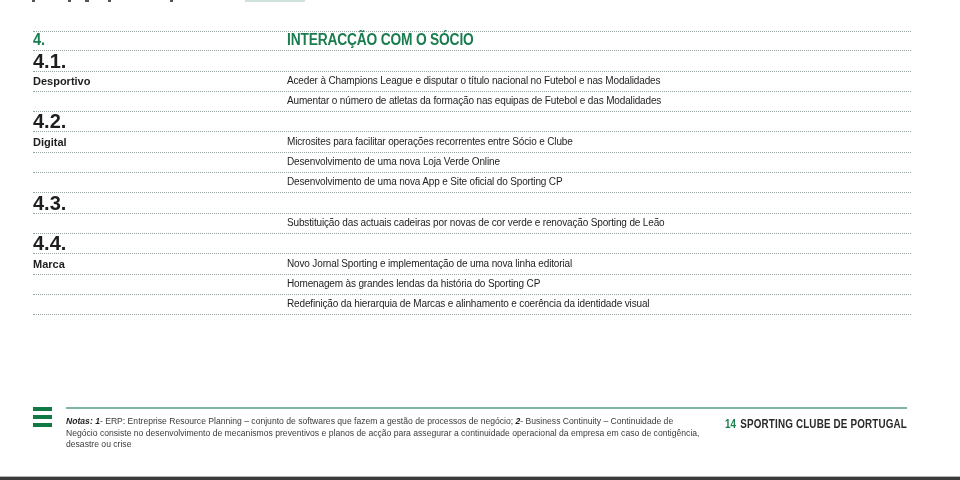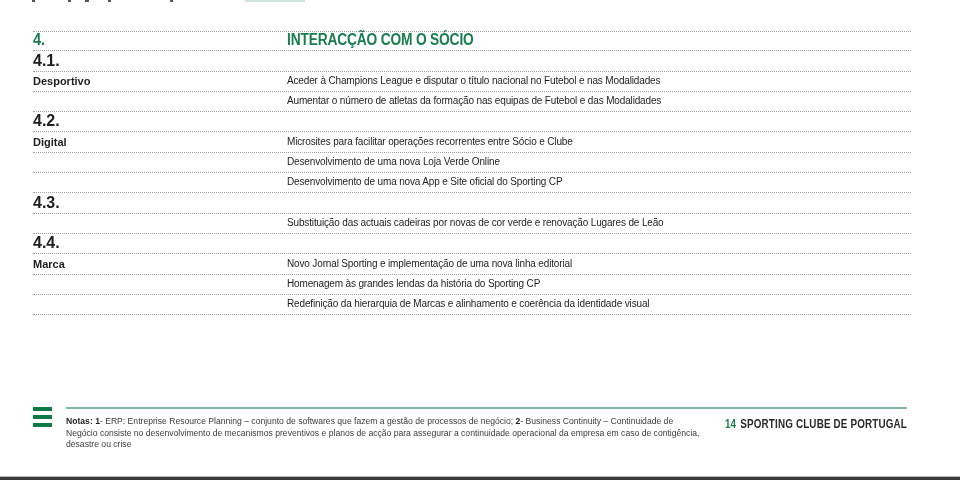--- a/index.html
+++ b/index.html
@@ -15,26 +15,26 @@
     display: flex; align-items: flex-end; box-sizing: border-box;
   }
   .row.first { border-top: 1px dotted #9aa5a0; }
   .col-left { width: 254px; flex: 0 0 254px; font-weight: bold; font-size: 11px; line-height: 18px; padding-bottom: 1px; }
   .col-right { flex: 1; font-size: 10px; line-height: 18px; padding-bottom: 1px; white-space: nowrap; letter-spacing: -0.15px; }
   .section-head .col-left, .section-head .col-right {
     color: #1a7d4f; font-family: "Liberation Sans", sans-serif; font-weight: bold;
     font-size: 16px; letter-spacing: -0.2px; transform: scaleX(0.86); transform-origin: left bottom;
   }
   .section-head .col-left { font-size: 17px; }
-  .num .col-left { font-size: 16px; }
+  .num .col-left { font-size: 20px; }
   .footer-rule { position: absolute; left: 66px; top: 407px; width: 841px; height: 2px; background: #7fb6a6; }
   .footer-icon { position: absolute; left: 33px; top: 407px; width: 19px; height: 21px; }
   .footer-icon span { position: absolute; left: 0; width: 19px; height: 4px; background: #0f7a45; }
   .notes { position: absolute; left: 66px; top: 416px; width: 640px; font-size: 8.6px; line-height: 11.6px; color: #3a3a3a; }
-  .notes b { color: #1e1e1e; }
+  .notes b { color: #1e1e1e; font-style: italic; }
   .page-label {
     position: absolute; right: 53px; top: 417px; font-size: 12px; font-weight: bold; color: #2a2a2a;
     transform: scaleX(0.82); transform-origin: right top; letter-spacing: 0.2px; white-space: nowrap;
   }
   .page-label .pnum { color: #1a7d4f; margin-right: 5px; }
   .bottom-bar { position: absolute; left: 0; bottom: 0; width: 960px; height: 3px; background: #3a3a3a; border-top: 1px solid #b5b5b5; }
 </style>
 </head>
 <body>
 
@@ -82,21 +82,21 @@
     <div class="col-left"></div>
     <div class="col-right">Desenvolvimento de uma nova App e Site oficial do Sporting CP</div>
   </div>
 
   <div class="row num">
     <div class="col-left">4.3.</div>
       <div class="col-right"></div>
   </div>
   <div class="row">
     <div class="col-left"></div>
-    <div class="col-right">Substituição das actuais cadeiras por novas de cor verde e renovação Lugares de Leão</div>
+    <div class="col-right">Substituição das actuais cadeiras por novas de cor verde e renovação Sporting de Leão</div>
   </div>
 
   <div class="row num">
     <div class="col-left">4.4.</div>
       <div class="col-right"></div>
   </div>
   <div class="row">
     <div class="col-left">Marca</div>
     <div class="col-right">Novo Jornal Sporting e implementação de uma nova linha editorial</div>
   </div>

